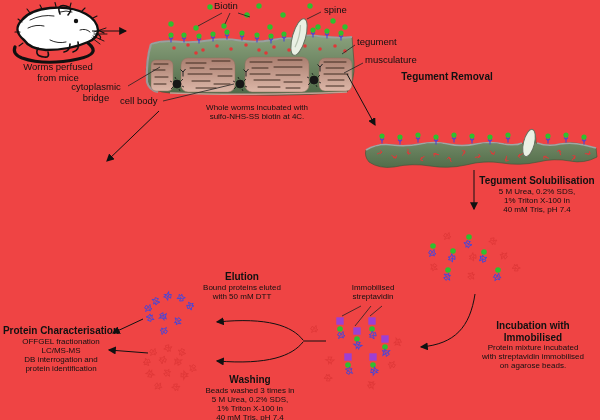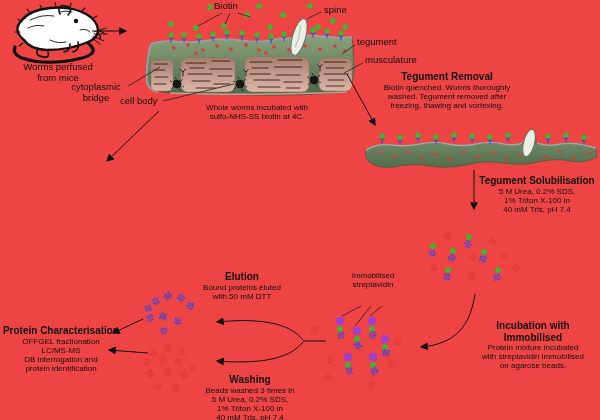--- a/index.html
+++ b/index.html
@@ -301,34 +301,31 @@
 
 <div class="lbl" style="left:214px;top:1px">Biotin</div>
 <div class="lbl" style="left:324px;top:5px">spine</div>
 <div class="lbl" style="left:357px;top:37px">tegument</div>
 <div class="lbl" style="left:365px;top:55px">musculature</div>
 <div class="lbl c" style="left:58px;top:82px;width:76px">cytoplasmic
 bridge</div>
 <div class="lbl" style="left:120px;top:96px">cell body</div>
 <div class="lbl c" style="left:10px;top:62px;width:96px">Worms perfused
 from mice</div>
-<div class="lbl c s8" style="left:336px;top:272px;width:74px">Immobilised
+<div class="lbl c s8" style="left:336px;top:284px;width:74px">Immobilised
 streptavidin</div>
 
 <div class="step" style="left:178px;top:103px;width:158px">
   <div class="b">Whole worms incubated with
 sulfo-NHS-SS biotin at 4C.</div>
 </div>
 <div class="step" style="left:14px;top:170px;width:112px">
 </div>
 <div class="step" style="left:366px;top:71px;width:162px">
   <div class="t">Tegument Removal</div>
-  <div class="b">Biotin quenched.  Worms thoroughly
-washed.  Tegument removed after
-freezing, thawing and vortexing.</div>
 </div>
 <div class="step" style="left:478px;top:175px;width:118px">
   <div class="t">Tegument Solubilisation</div>
   <div class="b">5 M Urea, 0.2% SDS,
 1% Triton X-100 in
 40 mM Tris, pH 7.4</div>
 </div>
 <div class="step" style="left:466px;top:320px;width:134px">
   <div class="t">Incubation with Immobilised</div>
   <div class="b">Protein mixture incubated

